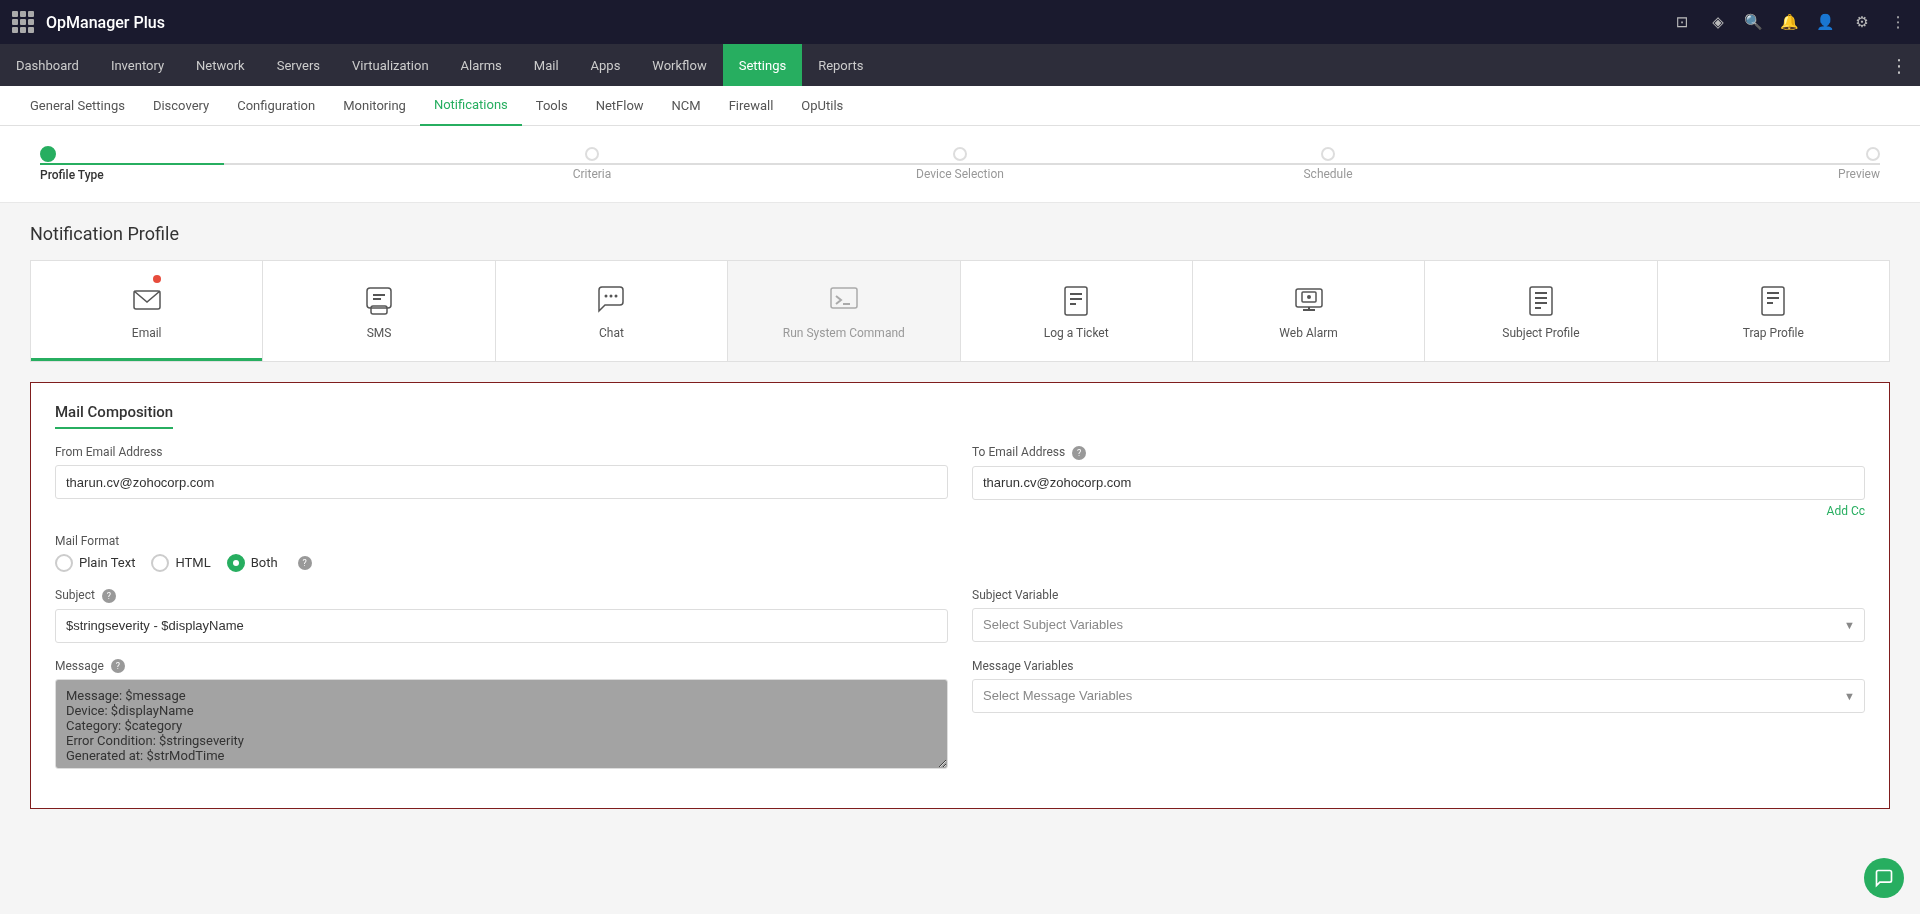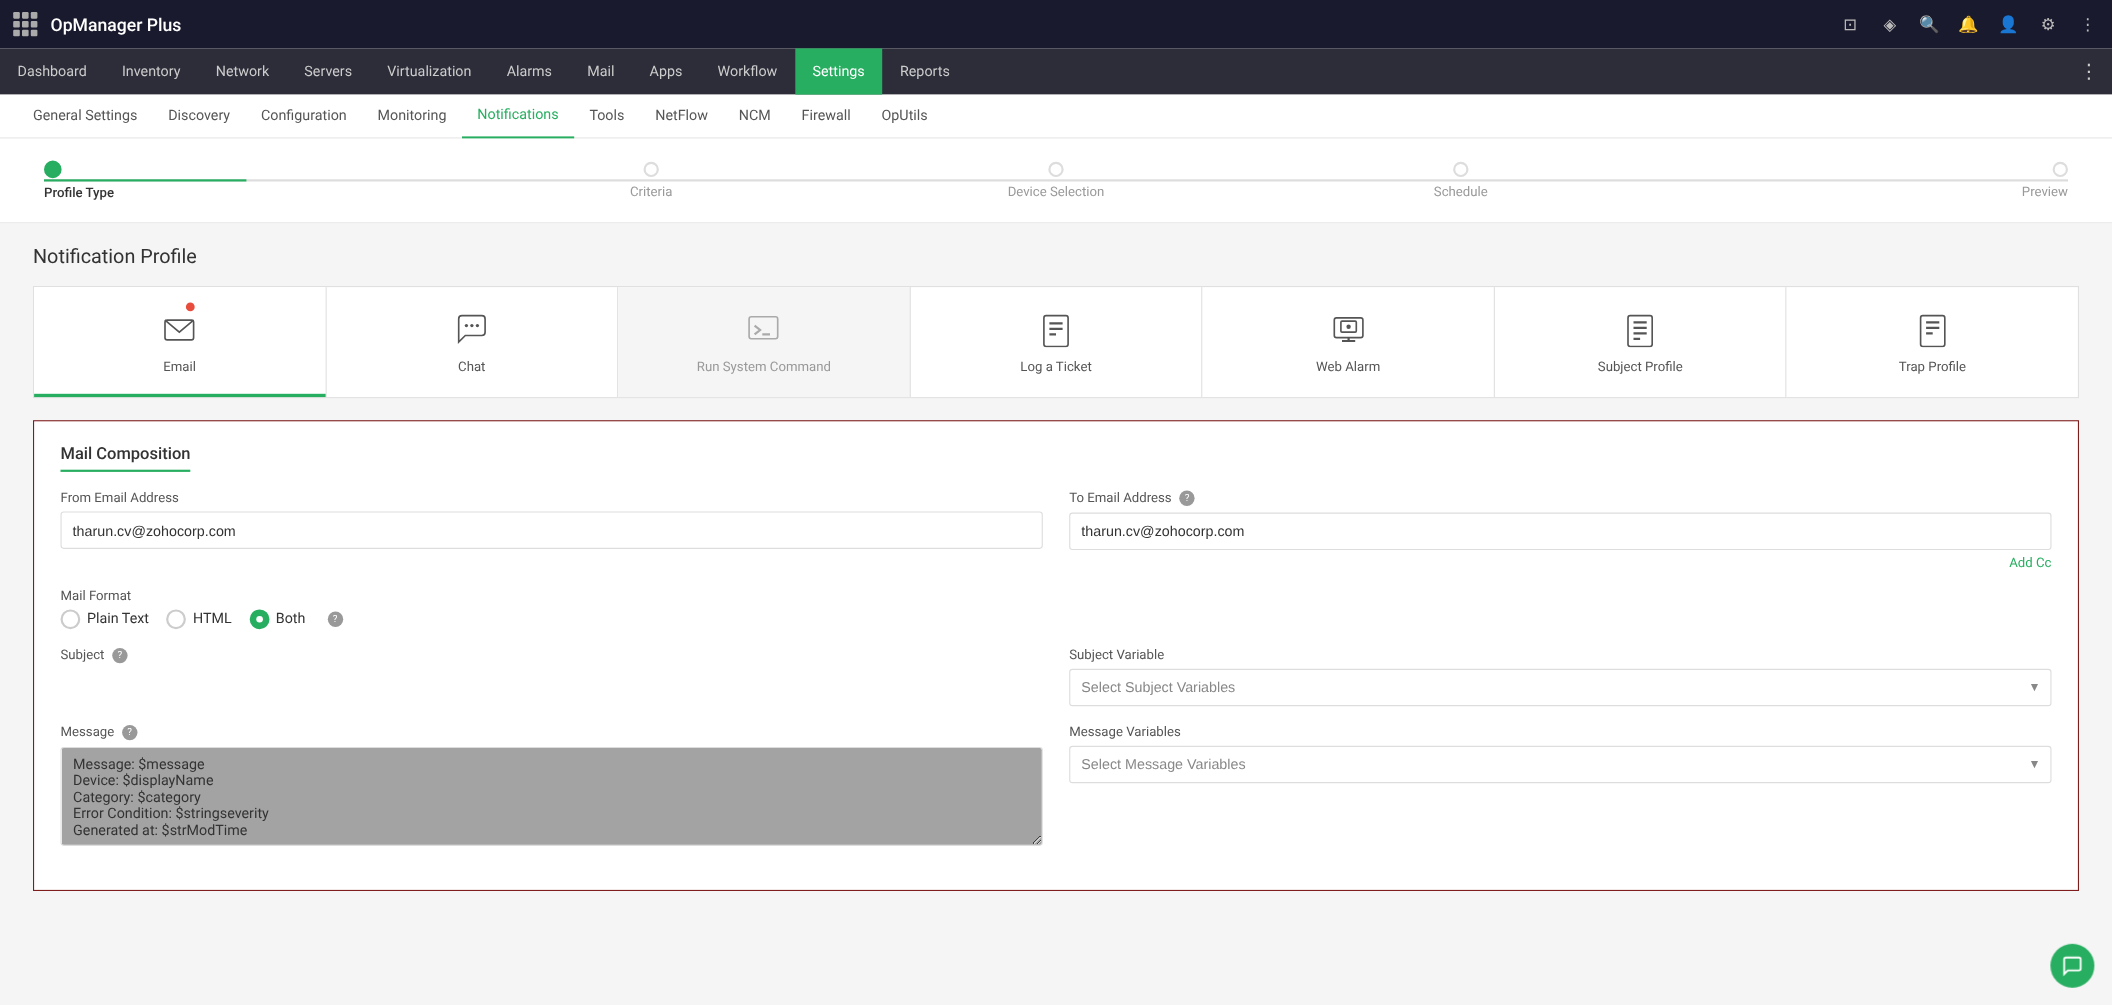--- a/index.html
+++ b/index.html
@@ -176,20 +176,31 @@
       <div class="card-icon">
         <svg viewBox="0 0 32 32">
             <rect x="3" y="7" width="26" height="18" rx="2"></rect>
             <polyline points="3,7 16,18 29,7"></polyline>
           </svg>
       </div>
       <span>Email</span>
     </div>
 
 
+    <div class="notif-card">
+      <div class="card-icon">
+        <svg viewBox="0 0 32 32">
+            <rect x="4" y="4" width="24" height="20" rx="3"></rect>
+            <rect x="8" y="22" width="16" height="8" rx="2"></rect>
+            <line x1="10" y1="11" x2="22" y2="11" stroke-width="2"></line>
+            <line x1="10" y1="15" x2="18" y2="15" stroke-width="2"></line>
+          </svg>
+      </div>
+      <span>SMS</span>
+    </div>
 
     <div class="notif-card">
       <div class="card-icon">
         <svg viewBox="0 0 32 32">
             <path d="M4 6 Q4 3 7 3 L25 3 Q28 3 28 6 L28 18 Q28 21 25 21 L10 21 L4 27 L4 6Z"></path>
             <circle cx="11" cy="12" r="1.5" fill="#555" stroke="none"></circle>
             <circle cx="16" cy="12" r="1.5" fill="#555" stroke="none"></circle>
             <circle cx="21" cy="12" r="1.5" fill="#555" stroke="none"></circle>
           </svg>
       </div>
@@ -297,20 +308,21 @@
         </div>
       </div>
     </div>
 
     <div class="form-row">
       <div class="form-group">
         <label class="form-label">
           <span>Subject</span>
           <span class="help-icon">?</span>
         </label>
+        <input class="form-input" type="text" value="$stringseverity - $displayName" style="">
       </div>
       <div class="form-group">
         <label class="form-label">Subject Variable</label>
         <div class="select-wrap">
           <select>
             <option value="Select Subject Variables">Select Subject Variables</option>
           </select>
           <span class="select-arrow">▼</span>
         </div>
       </div>

